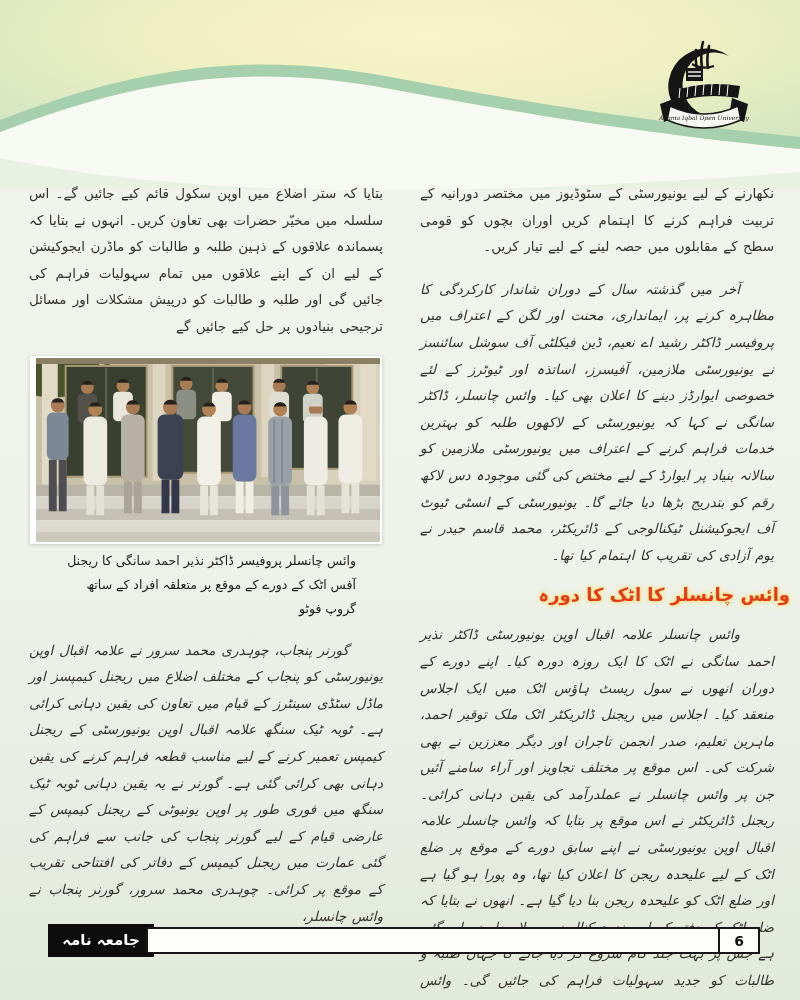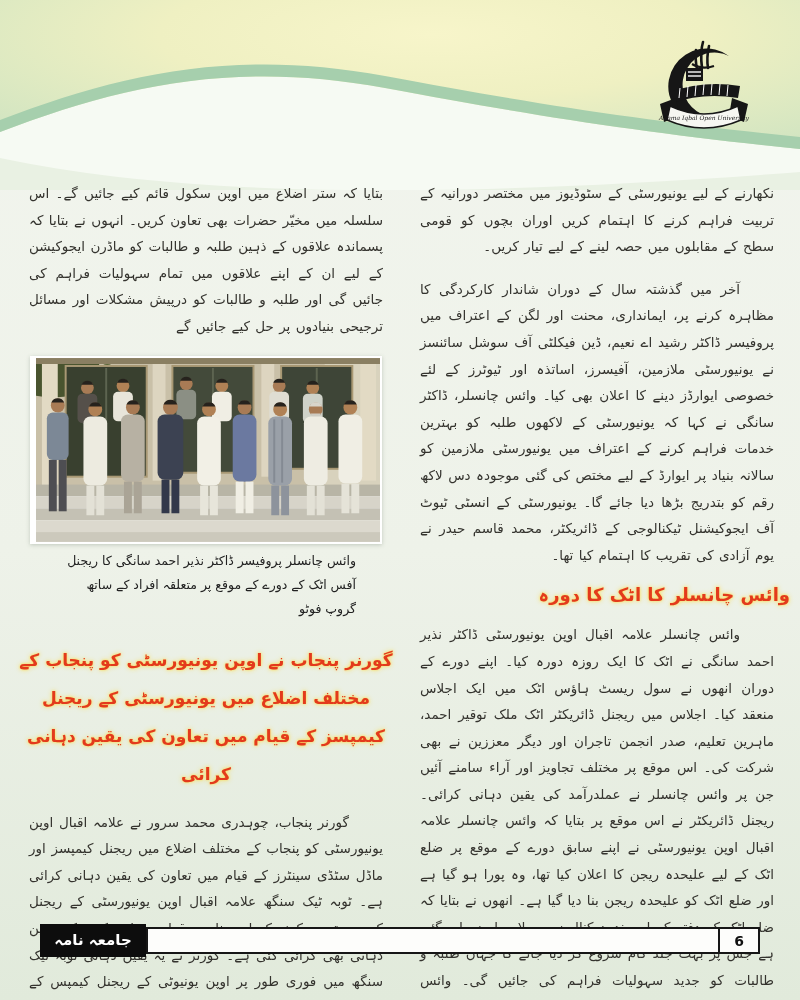--- a/index.html
+++ b/index.html
@@ -12,21 +12,21 @@
   .header-art{position:absolute;top:0;left:0;width:800px;height:190px;}
   .crest{position:absolute;top:34px;left:646px;width:116px;height:108px;}
   
   .col{position:absolute;top:164px;direction:rtl;color:#34332e;}
   .col-right{left:404px;width:386px;}
   .col-left{left:13px;width:386px;}
   .body-text{
     font-size:13.5px;line-height:26.6px;text-align:justify;margin:16px;
     word-spacing:1px;
   }
-  .indent{text-indent:34px;}
+  .indent{text-indent:34px;font-style:italic;}
   .section-heading{
     text-align:right;font-size:18px;font-weight:bold;margin:15px 0 11px;
     color:#e33a1c;
     text-shadow:0 0 5px rgba(252,222,80,.95),0 0 2px rgba(252,222,80,.9);
   }
   .headline{
     text-align:center;font-size:17px;font-weight:bold;line-height:38px;
     margin:20px 6px 13px;color:#e33a1c;
     text-shadow:0 0 5px rgba(252,222,80,.95),0 0 2px rgba(252,222,80,.9);
   }
@@ -36,21 +36,21 @@
     box-shadow:0 1px 4px rgba(60,80,60,.25);
   }
   .photo-card svg{display:block;}
   .photo-caption{
     width:300px;margin:5px auto 0;text-align:right;direction:rtl;
     font-size:12.5px;line-height:24px;color:#222;
   }
   
   .footer{position:absolute;top:924px;left:40px;width:720px;height:33px;}
   .footer-label{
-    position:absolute;left:0;top:0;width:106px;height:33px;background:#0d0d0d;
+    position:absolute;left:8px;top:0;width:106px;height:33px;background:#0d0d0d;
     color:#ffffff;font-size:15px;font-weight:bold;text-align:center;
     line-height:33px;direction:rtl;
   }
   .footer-bar{
     position:absolute;left:106px;right:0;top:3px;height:23px;
     background:#fdfdfb;border:2px solid #161616;
   }
   .footer-pageno{
     position:absolute;right:0;top:0;bottom:0;width:38px;
     border-left:2px solid #161616;display:flex;align-items:center;
@@ -241,21 +241,20 @@
             <path d="M-6.5,-3 a7,7 0 0 1 13,0 z" fill="#26221d"></path>
             <rect x="-12" y="7" width="24" height="70" rx="7" fill="#f0eee4"></rect>
             <rect x="-9" y="77" width="8" height="30" fill="#e5e3d8"></rect>
             <rect x="1" y="77" width="8" height="30" fill="#e5e3d8"></rect>
           </g>
       </g>
     </svg>
   </div>
   <div class="photo-caption">وائس چانسلر پروفیسر ڈاکٹر نذیر احمد سانگی کا ریجنل آفس اٹک کے دورے کے موقع پر متعلقہ افراد کے ساتھ گروپ فوٹو</div>
 
-  <h2 class="headline">گورنر پنجاب نے اوپن یونیورسٹی کو پنجاب کے مختلف اضلاع میں یونیورسٹی کے ریجنل کیمپسز کے قیام میں تعاون کی یقین دہانی کرائی</h2>
 
   <p class="body-text indent">گورنر پنجاب، چوہدری محمد سرور نے علامہ اقبال اوپن یونیورسٹی کو پنجاب کے مختلف اضلاع میں ریجنل کیمپسز اور ماڈل سٹڈی سینٹرز کے قیام میں تعاون کی یقین دہانی کرائی ہے۔ ٹوبہ ٹیک سنگھ علامہ اقبال اوپن یونیورسٹی کے ریجنل کیمپس تعمیر کرنے کے لیے مناسب قطعہ فراہم کرنے کی یقین دہانی بھی کرائی گئی ہے۔ گورنر نے یہ یقین دہانی ٹوبہ ٹیک سنگھ میں فوری طور پر اوپن یونیوٹی کے ریجنل کیمپس کے عارضی قیام کے لیے گورنر پنجاب کی جانب سے فراہم کی گئی عمارت میں ریجنل کیمپس کے دفاتر کی افتتاحی تقریب کے موقع پر کرائی۔ چوہدری محمد سرور، گورنر پنجاب نے وائس چانسلر،</p>
 </div>
 
 <div class="footer">
   <div class="footer-label">جامعہ نامہ</div>
   <div class="footer-bar">
     <div class="footer-pageno">6</div>
   </div>
 </div>

